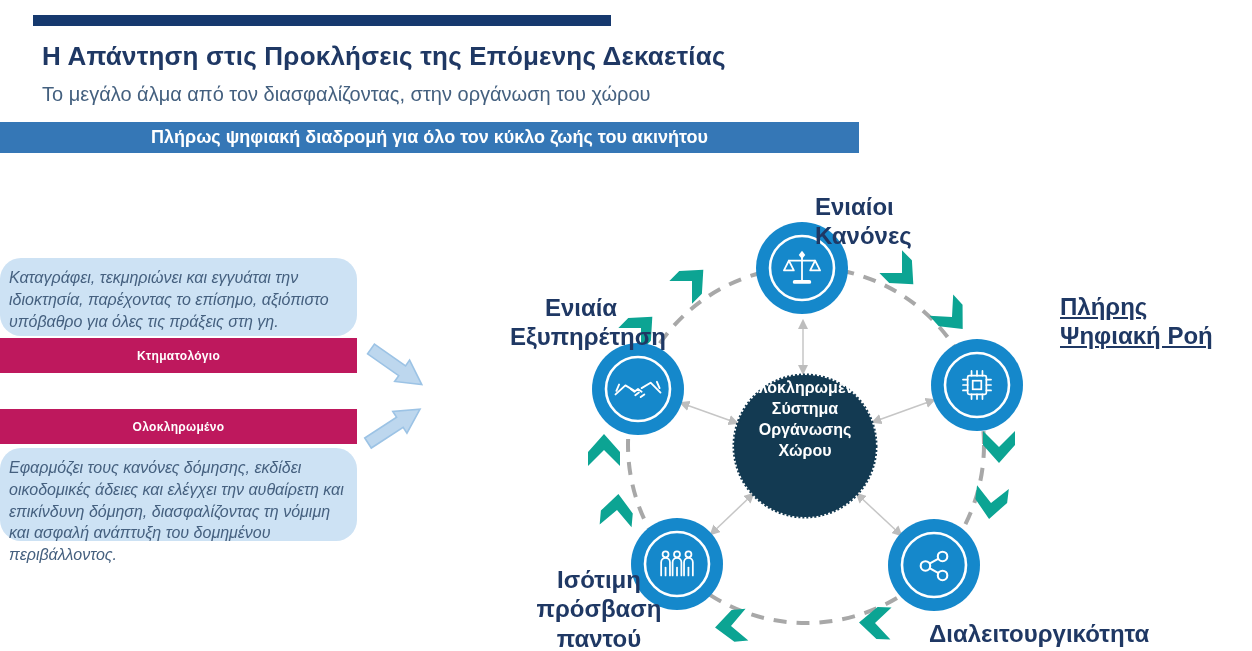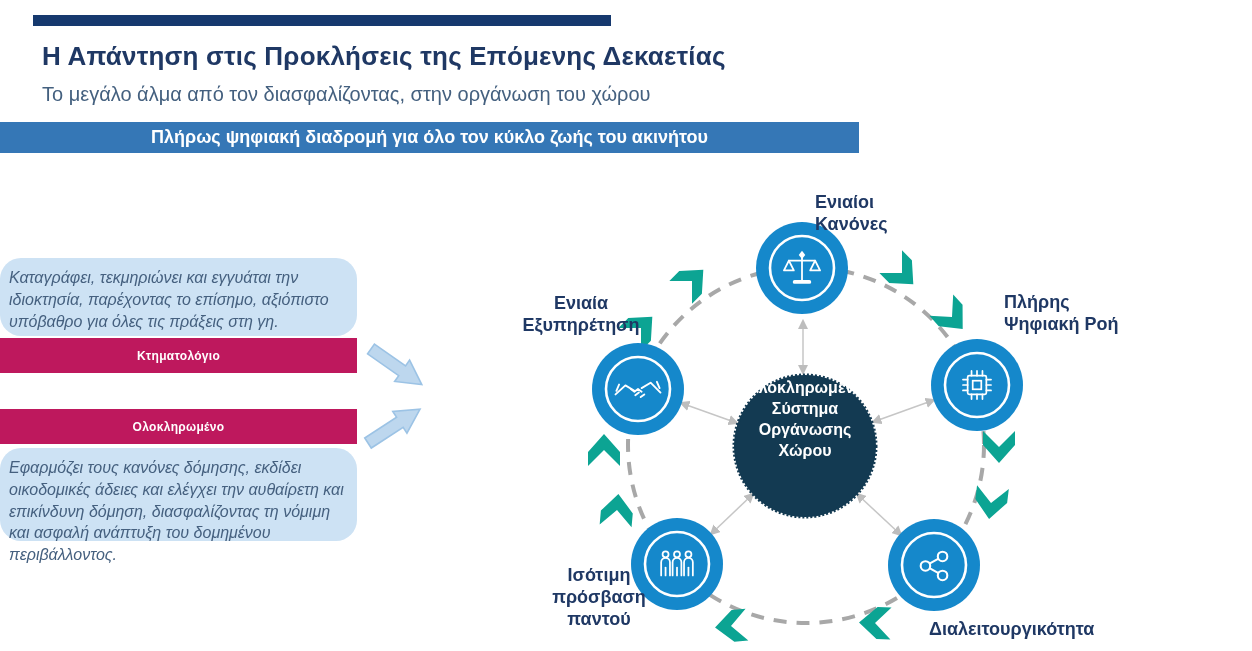--- a/index.html
+++ b/index.html
@@ -28,25 +28,25 @@
   .box2{top:448px;height:93px;}
   .dark-bar{
     position:absolute;left:0;width:357px;height:35px;background:#be185d;
     color:#ffffff;font-weight:bold;font-size:12px;display:flex;align-items:center;
     justify-content:center;letter-spacing:0.3px;
   }
   .bar1{top:338px;}
   .bar2{top:409px;}
   .diagram-svg{position:absolute;left:0;top:0;}
   .node-label{
-    position:absolute;font-weight:bold;font-size:18px;color:#1F3864;
+    position:absolute;font-weight:bold;font-size:24px;color:#1F3864;
     line-height:1.22;white-space:pre-line;
   }
   .label-rules{left:815px;top:192px;}
-  .label-flow{left:1004px;top:292px;}
+  .label-flow{left:1060px;top:292px;text-decoration:underline;}
   .label-interop{left:929px;top:619px;}
   .label-access{left:528px;top:565px;width:142px;text-align:center;}
   .label-service{left:510px;top:293px;width:142px;text-align:center;}
   .center-label{
     position:absolute;left:731px;top:377px;width:148px;text-align:center;
     color:#ffffff;font-weight:bold;font-size:16px;line-height:1.32;white-space:pre-line;
   }
 </style>
 </head>
 <body>

